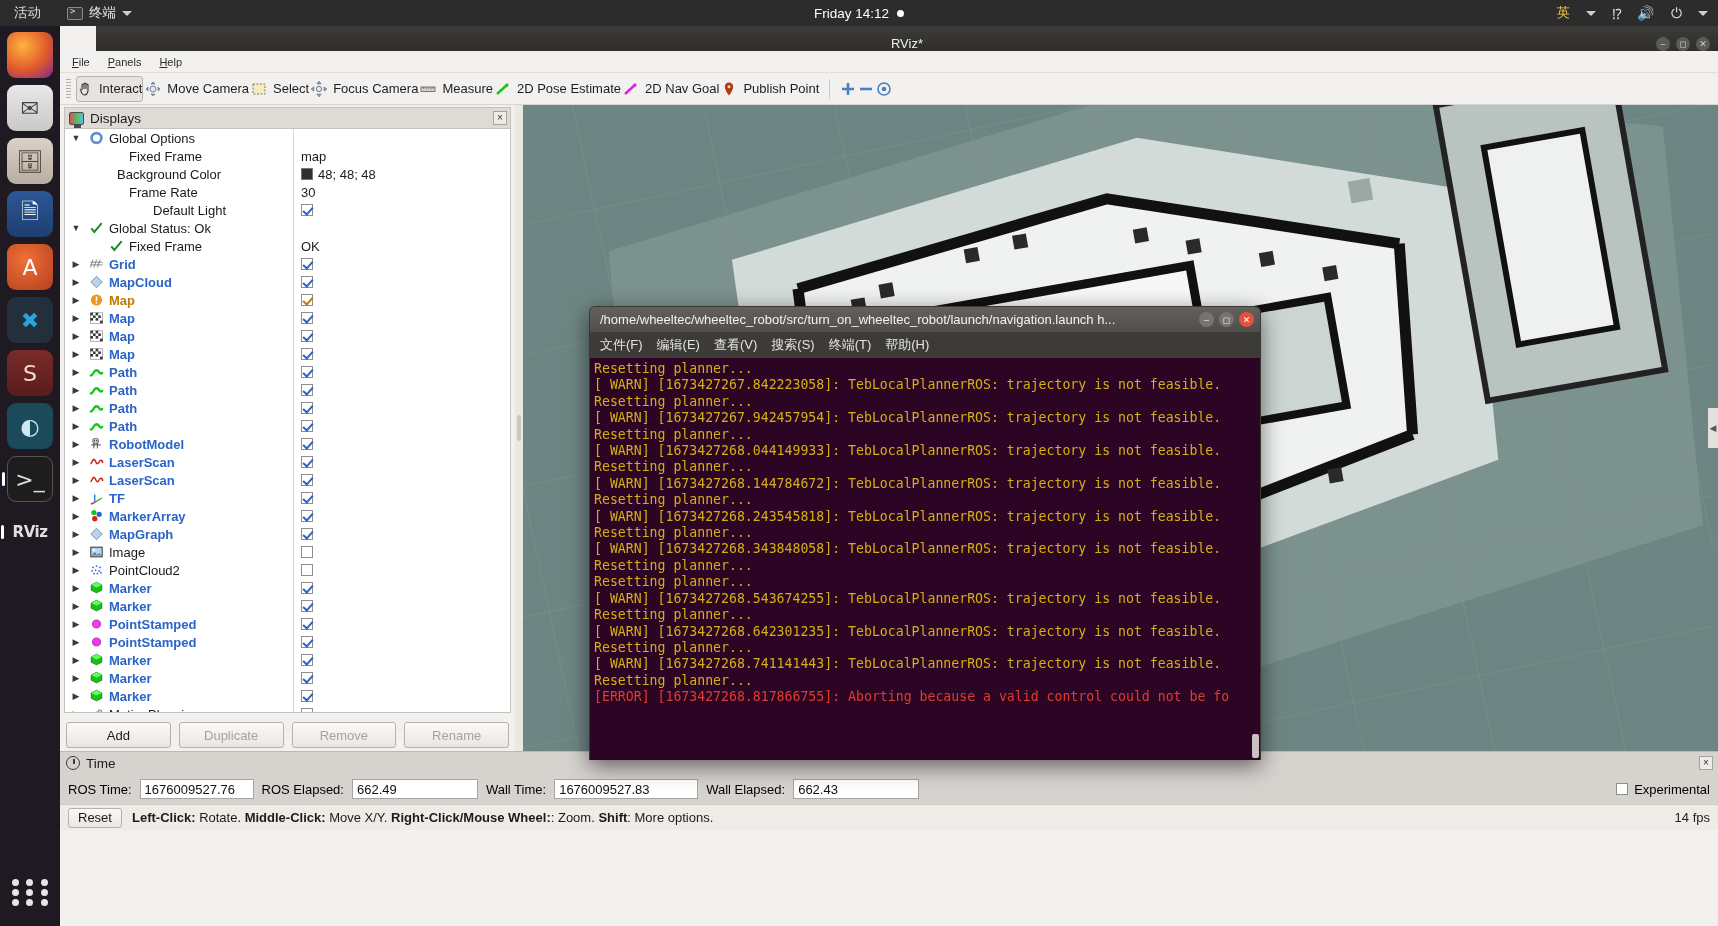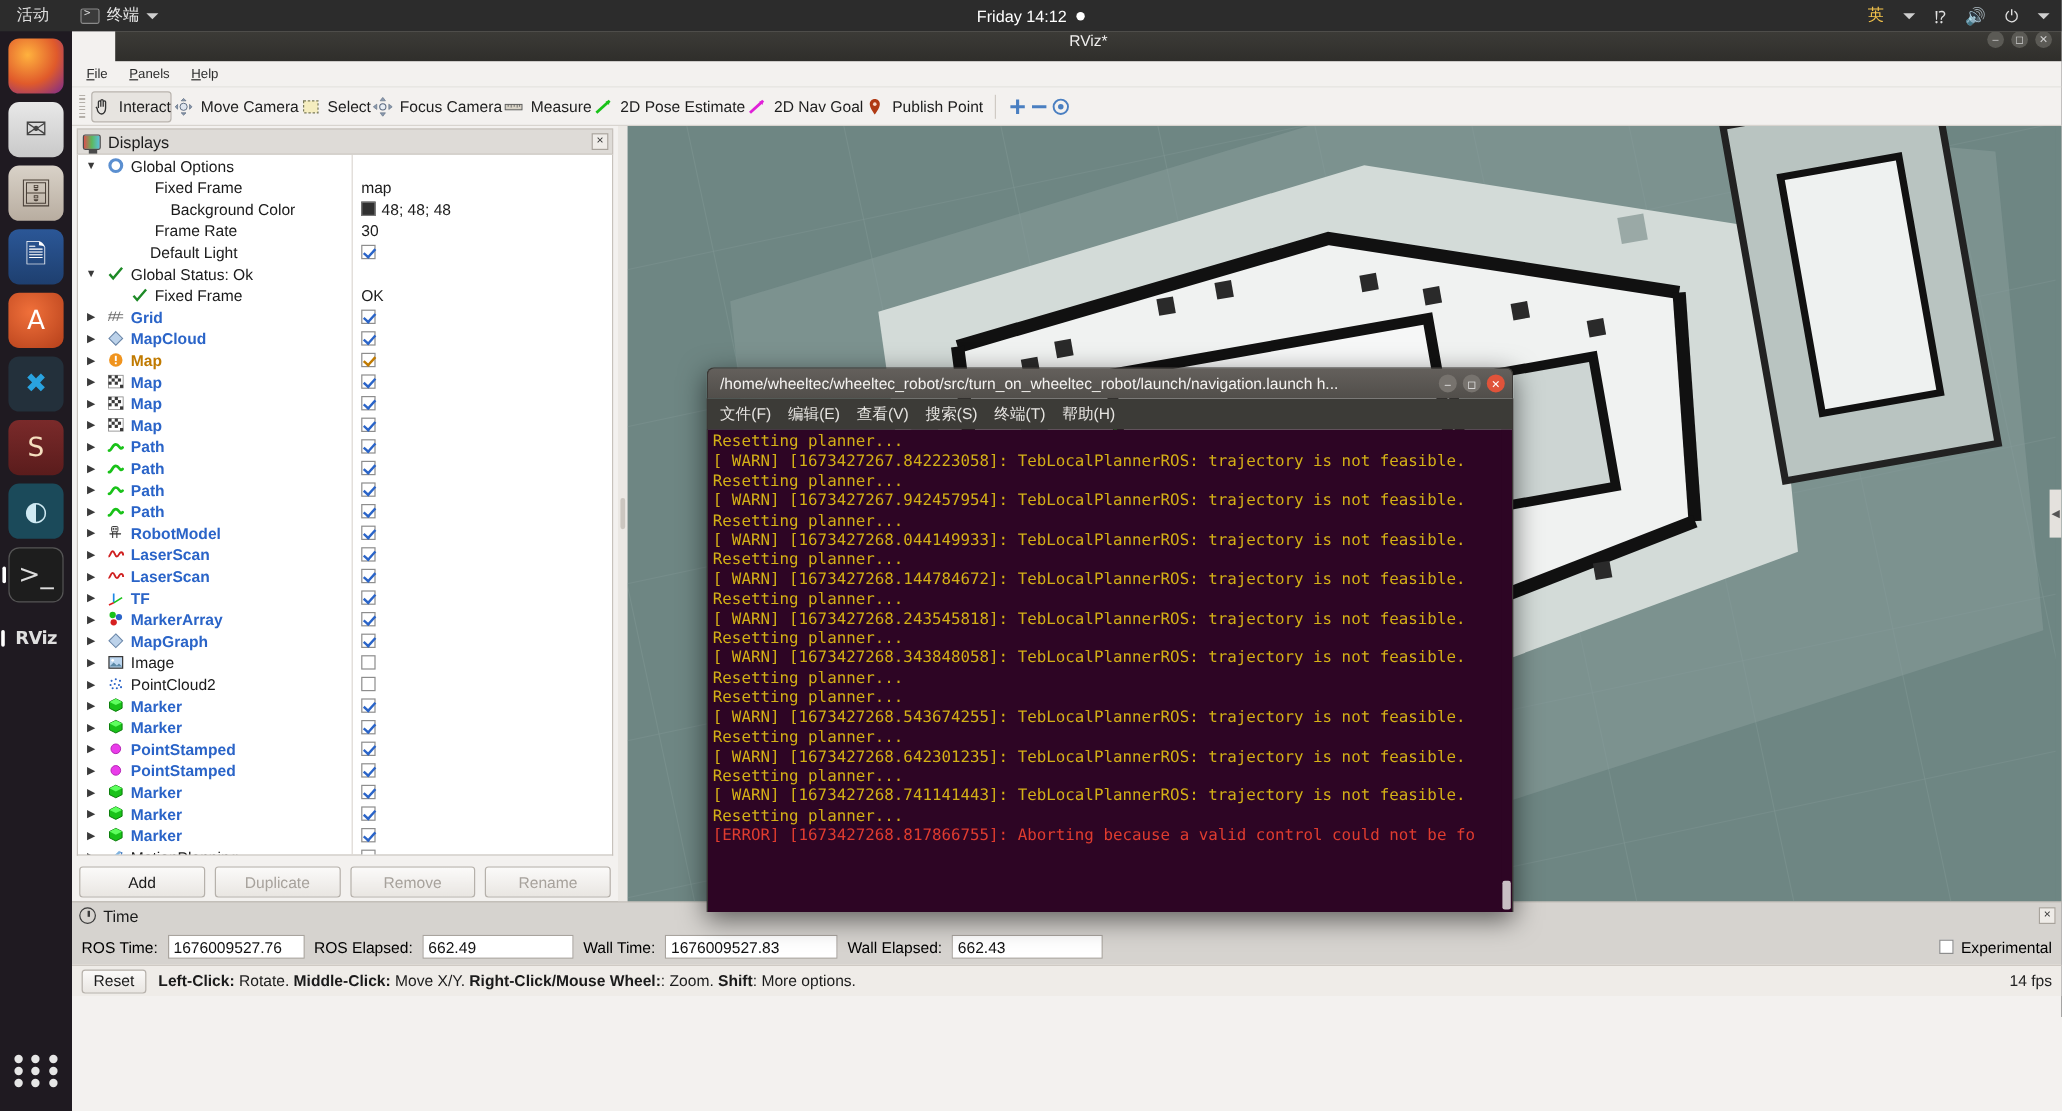--- a/index.html
+++ b/index.html
@@ -76,21 +76,21 @@
   }
   #apps-grid span{width:7px;height:7px;border-radius:50%;background:#e6e6e6;display:block;}
 
   
   #rviz {
     position:absolute; left:60px; top:26px; width:1658px; height:900px;
     background:#f3f1ef;
   }
   #rviz-title {
     height:25px; background:linear-gradient(#3c3b37,#2f2e2b);
-    color:#f0efee; display:flex; align-items:flex-start; justify-content:center;
+    color:#f0efee; display:flex; align-items:flex-end; justify-content:center;
     font-size:13px; position:relative;margin-left:36px;
   }
   #rviz-title .wbtns{position:absolute;right:8px;display:flex;gap:6px;align-items:center;}
   .wbtn{width:14px;height:14px;border-radius:50%;background:#5b5a55;
         display:flex;align-items:center;justify-content:center;font-size:9px;color:#cfcfcf;}
 
   
   #menubar{height:22px;background:#f3f1ef;display:flex;align-items:center;padding-left:12px;gap:18px;
            border-bottom:1px solid #e2dfdb;}
   #menubar .mi{font-size:11px;color:#2d2d2d;}
@@ -382,42 +382,42 @@
               <div class="name" style="padding-left: 24px;">
                 <span class="twig"></span>
                 <span style="width: 16px;"></span>
                 <span class="lbl-dark">Fixed Frame</span>
               </div>
               <div class="tval">
                 <span>map</span>
               </div>
             </div>
             <div class="trow">
-              <div class="name" style="padding-left: 37px;">
+              <div class="name" style="padding-left: 12px;">
                 <span class="twig"></span>
                 <span style="width: 16px;"></span>
                 <span class="lbl-dark">Background Color</span>
               </div>
               <div class="tval">
                 <span class="swatch"></span>
                 <span>48; 48; 48</span>
               </div>
             </div>
             <div class="trow">
               <div class="name" style="padding-left: 24px;">
                 <span class="twig"></span>
                 <span style="width: 16px;"></span>
                 <span class="lbl-dark">Frame Rate</span>
               </div>
               <div class="tval">
                 <span>30</span>
               </div>
             </div>
             <div class="trow">
-              <div class="name" style="padding-left: 20px;">
+              <div class="name" style="padding-left: 8px; margin-left: 40px;">
                 <span class="twig"></span>
                 <span style="width: 16px;"></span>
                 <span class="lbl-dark">Default Light</span>
               </div>
               <div class="tval">
                 <span class="cbx on"></span>
               </div>
             </div>
             <div class="trow">
               <div class="name" style="padding-left: 4px;">

